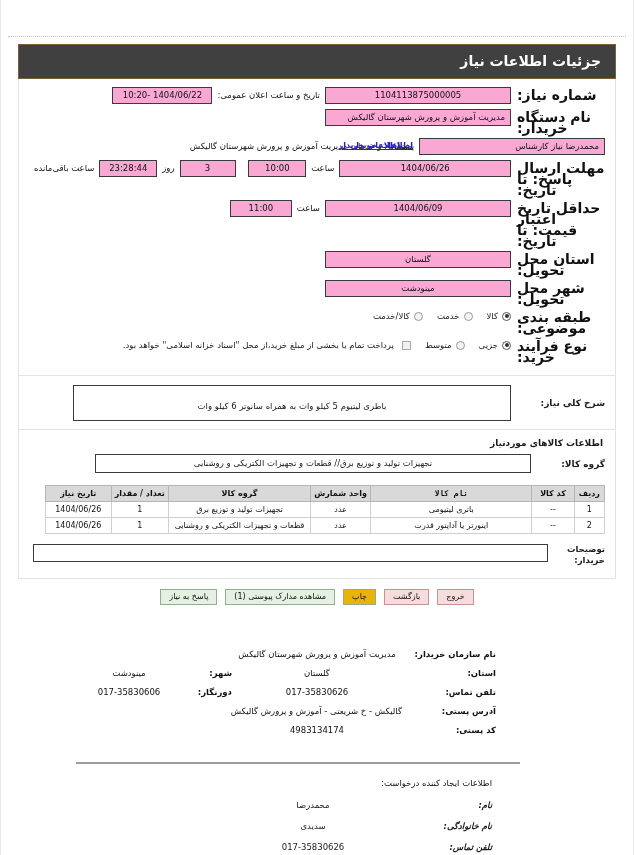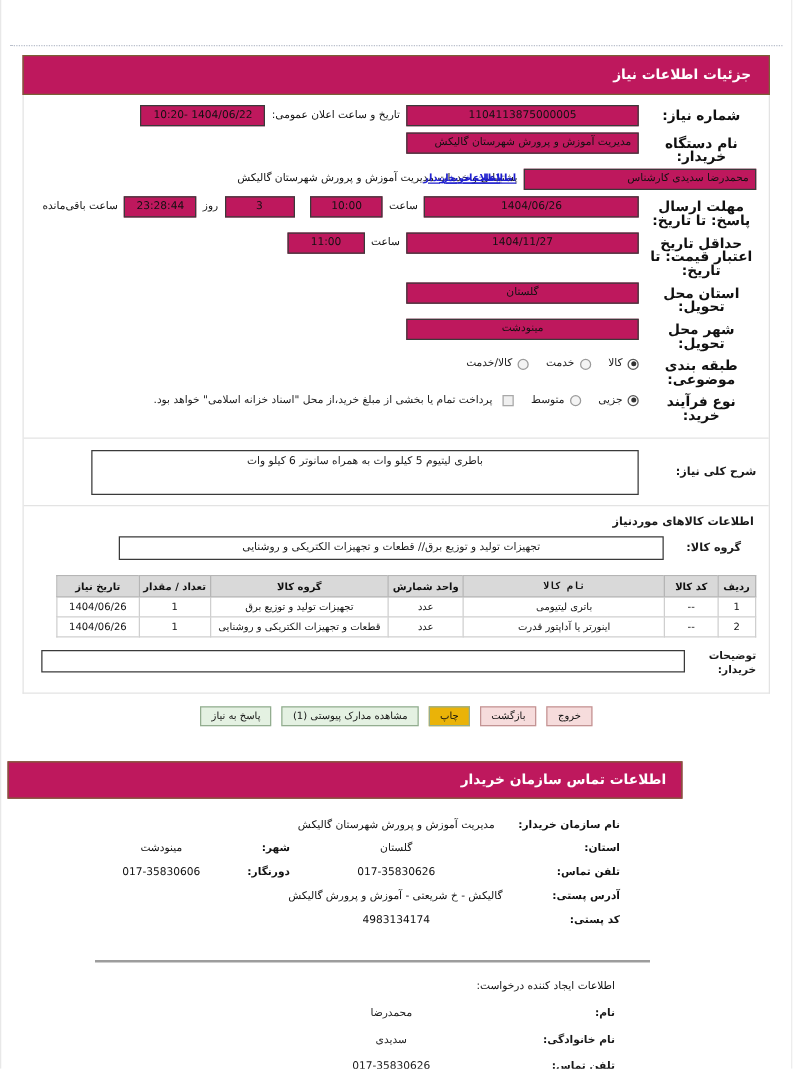--- a/index.html
+++ b/index.html
@@ -45,24 +45,24 @@
     position: absolute;
     top: 0;
     right: 0;
     width: 1px;
     height: 855px;
     background: #e8e8e8;
   }
 
   
   .bar {
-    background: #be185d;
+    background: #404040;
     color: #ffffff;
     font-weight: bold;
-    font-size: 11px;
+    font-size: 14px;
     padding: 8px 14px 9px 14px;
     box-sizing: border-box;
     border: 1px solid #7a6036;
   }
 
   
   .panel {
     border: 1px solid #e3e3e3;
     border-top: none;
     background: #fff;
@@ -77,31 +77,31 @@
 
   
   .row {
     display: flex;
     align-items: flex-start;
     margin-bottom: 4px;
     min-height: 18px;
   }
   .lbl {
     flex: 0 0 88px;
-    text-align: center;
-    font-weight: bold;
-    font-size: 11px;
+    text-align: left;
+    font-weight: bold;
+    font-size: 14px;
     line-height: 11px;
     padding-top: 3px;
     padding-left: 6px;
     color: #111;
   }
   .fld {
     border: 1px solid #3a3a3a;
-    background: #be185d;
+    background: #f9a8d4;
     height: 17px;
     line-height: 15px;
     box-sizing: border-box;
     padding: 0 5px;
     font-size: 8.5px;
     text-align: center;
     color: #111;
     overflow: hidden;
     white-space: nowrap;
   }
@@ -182,33 +182,33 @@
   .desc-row { display:flex; align-items:center; padding: 5px 0 4px 0; }
   .desc-lbl { flex: 0 0 88px; text-align:right; font-weight:bold; font-size:9px; padding-left:6px;}
   .desc-fld {
     border: 1px solid #3a3a3a;
     height: 36px;
     line-height: 17px;
     flex: 0 0 438px;
     box-sizing: border-box;
     text-align: center;
     font-size: 8.5px;
-    padding: 0 6px;
+    padding: 12px 6px;
     background: #fff;
   }
 
   
   .sec-title {
     font-weight: bold;
     font-size: 9px;
     text-align: right;
     padding: 6px 2px 6px 0;
   }
   .grp-row { display:flex; align-items:center; margin-bottom: 8px; }
-  .grp-lbl { flex:0 0 68px; text-align:center; font-weight:bold; font-size:9px; padding-left:6px;}
+  .grp-lbl { flex:0 0 68px; text-align:right; font-weight:bold; font-size:9px; padding-left:6px;}
   .grp-fld {
     border:1px solid #3a3a3a;
     height: 19px;
     line-height: 17px;
     flex: 0 0 436px;
     box-sizing:border-box;
     text-align:center;
     font-size:8.5px;
     background:#fff;
   }
@@ -329,21 +329,21 @@
     margin: 14px 96px 0 0;
   }
   .req-title {
     font-size: 8.5px;
     padding: 14px 0 12px 0;
     text-align: right;
     padding-right: 124px;
     color:#111;
   }
   .rrow { display:flex; align-items:baseline; margin-bottom: 11px; padding-right: 124px; }
-  .rk { flex: 0 0 86px; font-weight:bold; padding-left:8px; }
+  .rk { flex: 0 0 86px; font-weight:bold; padding-left:8px;font-style:italic; }
   .rv { flex: 0 0 170px; text-align:center; white-space:nowrap; }
 </style>
 </head>
 <body>
 
 <div class="page">
   <div class="left-rail"></div>
   <div class="right-rail"></div>
   <div class="top-rule"></div>
 
@@ -360,41 +360,41 @@
           <div class="inline-lbl">تاریخ و ساعت اعلان عمومی:</div>
           <div class="fld w-date">1404/06/22 -10:20</div>
         </div>
 
         <div class="row">
           <div class="lbl">نام دستگاه خریدار:</div>
           <div class="fld w-wide rt" style="width:186px;">مدیریت آموزش و پرورش شهرستان گالیکش</div>
         </div>
 
         <div class="row overlap-wrap">
-          <div class="fld w-wide rt">محمدرضا سدیدی کارشناس</div>
+          <div class="fld w-wide rt">محمدرضا نیاز کارشناس</div>
           <div class="inline-lbl" style="position:relative; right:0;">پشتیبانی و خدمات مدیریت آموزش و پرورش شهرستان گالیکش</div>
           <a class="blue-link" href="#">اطلاعات خریدار</a>
           <a class="blue-link second" href="#">اطلاعات خریدار</a>
         </div>
 
         <div class="row">
           <div class="lbl">مهلت ارسال پاسخ: تا تاریخ:</div>
           <div class="fld w-num">1404/06/26</div>
           <div class="inline-lbl">ساعت</div>
           <div class="fld w-time">10:00</div>
           <div style="width:14px;"></div>
           <div class="fld w-days">3</div>
           <div class="inline-lbl">روز</div>
           <div class="fld w-clock">23:28:44</div>
           <div class="inline-lbl">ساعت باقی‌مانده</div>
         </div>
 
         <div class="row">
           <div class="lbl">حداقل تاریخ اعتبار قیمت: تا تاریخ:</div>
-          <div class="fld w-num">1404/11/27</div>
+          <div class="fld w-num">1404/06/09</div>
           <div class="inline-lbl">ساعت</div>
           <div class="fld w-time">11:00</div>
         </div>
 
         <div class="row">
           <div class="lbl">استان محل تحویل:</div>
           <div class="fld w-num">گلستان</div>
         </div>
 
         <div class="row">
@@ -491,21 +491,20 @@
 
     <div class="btns">
       <div class="btn pink">خروج</div>
       <div class="btn pink">بازگشت</div>
       <div class="btn plain">چاپ</div>
       <div class="btn green">مشاهده مدارک پیوستی (1)</div>
       <div class="btn green">پاسخ به نیاز</div>
     </div>
 
     <div class="contact-bar-wrap">
-      <div class="bar contact">اطلاعات تماس سازمان خریدار</div>
 
       <div class="contact-body">
 
         <div class="crow">
           <div class="ck">نام سازمان خریدار:</div>
           <div class="cv">مدیریت آموزش و پرورش شهرستان گالیکش</div>
         </div>
 
         <div class="crow">
           <div class="ck">استان:</div>

